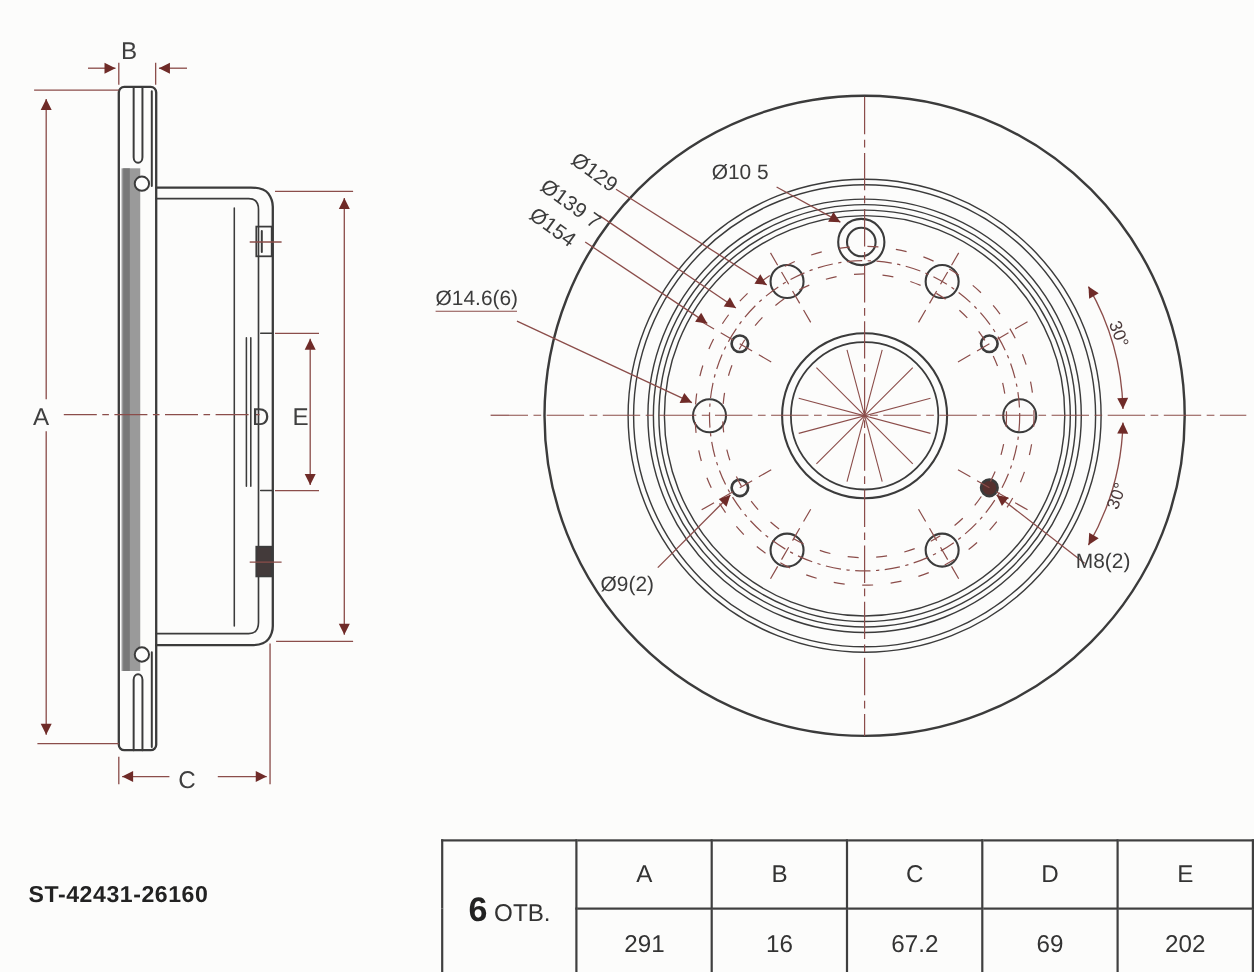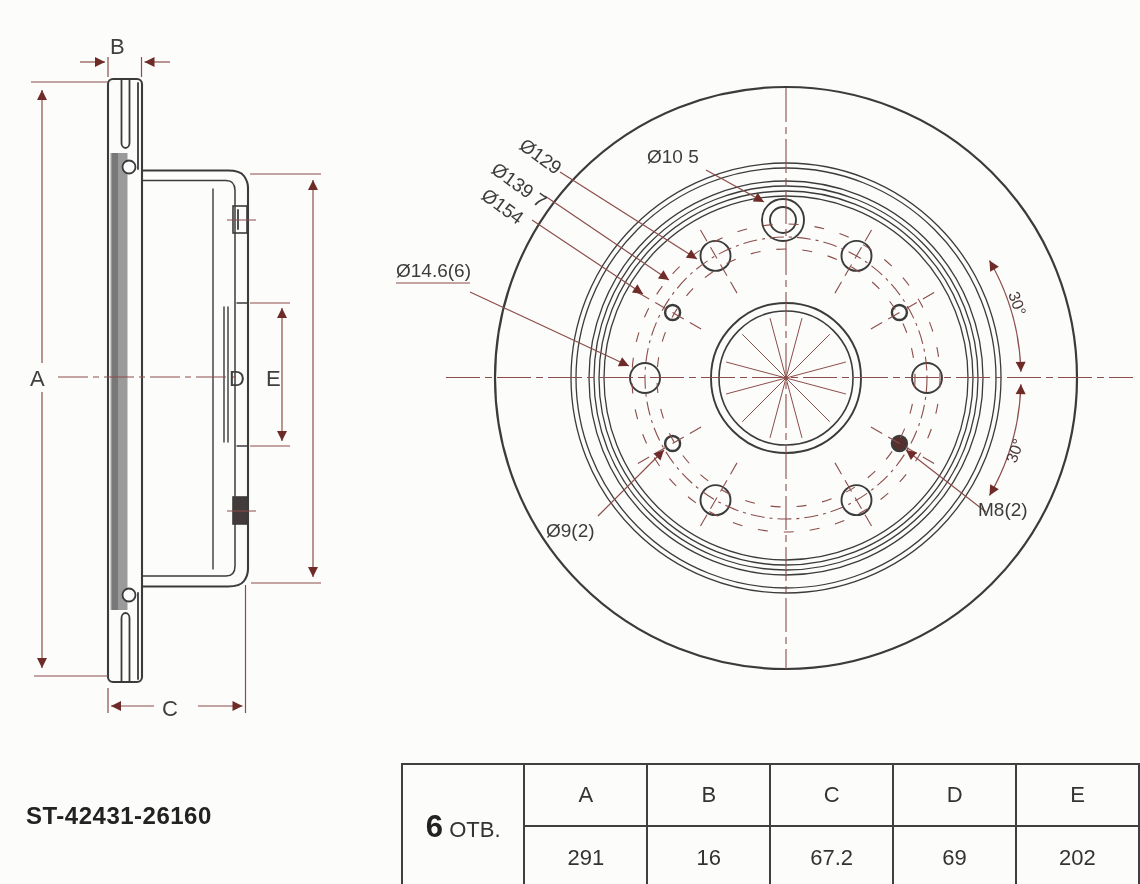--- a/index.html
+++ b/index.html
@@ -8,21 +8,21 @@
     background:#fcfcfb;overflow:hidden;
     font-family:"Liberation Sans", sans-serif;
   }
   svg{position:absolute;left:0;top:0;}
   svg text{fill:#3a3a3a;}
   .dimlabel{font-size:22px;fill:#3f3f3f;}
   .dialabel{font-size:19px;fill:#3c3c3c;}
   .anglabel{font-size:16px;fill:#4a3a3a;}
   .partnum{
     position:absolute;left:26px;top:802px;
-    font-size:24px;font-weight:bold;color:#222;letter-spacing:.5px;
+    font-size:21px;font-weight:bold;color:#222;letter-spacing:.5px;
   }
   .dimtable{
     position:absolute;left:401px;top:763px;
     border-collapse:collapse;table-layout:fixed;
   }
   .dimtable td{
     border:2px solid #3f3f3f;text-align:center;vertical-align:middle;
     color:#333;font-size:22px;padding:0;
   }
   .dimtable .holecell{width:122px;font-size:22px;}

